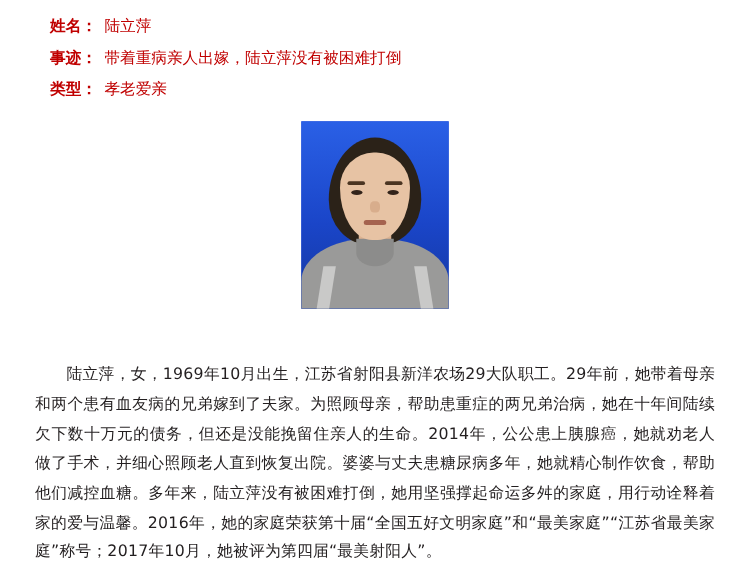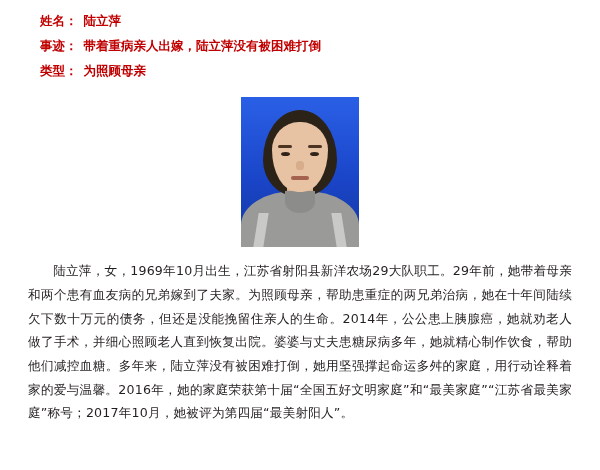--- a/index.html
+++ b/index.html
@@ -34,21 +34,21 @@
   .meta-label {
     color: #c00000;
     font-size: 12.5px;
     font-weight: bold;
     white-space: nowrap;
     flex: 0 0 auto;
   }
   .meta-value {
     color: #c00000;
     font-size: 12.5px;
-    font-weight: bold;
+    font-weight: normal;
     margin-left: 6px;
     white-space: nowrap;
   }
   
   .portrait-wrap {
     margin-top: 20px;
     display: flex;
     justify-content: center;
   }
   .portrait {
@@ -161,21 +161,21 @@
     bottom: 0;
     width: 10px;
     height: 34px;
     background: #c9c9c8;
   }
   .portrait .stripe.l { left: 50%; margin-left: -44px; transform: skewX(-9deg); }
   .portrait .stripe.r { left: 50%; margin-left: 34px; transform: skewX(9deg); }
 
   
   .body-text {
-    margin-top: 12px;
+    margin-top: 40px;
     font-size: 12.6px;
     line-height: 1.88;
     text-align: justify;
     text-justify: inter-ideograph;
     letter-spacing: 0.2px;
     color: #231f20;
   }
   .body-text p {
     margin: 0;
     text-indent: 2em;
@@ -193,21 +193,21 @@
       <span class="meta-value">陆立萍</span>
     </div>
 
     <div class="meta-row">
       <span class="meta-label">事迹：</span>
       <span class="meta-value">带着重病亲人出嫁，陆立萍没有被困难打倒</span>
     </div>
 
     <div class="meta-row">
       <span class="meta-label">类型：</span>
-      <span class="meta-value">为照顾母亲</span>
+      <span class="meta-value">孝老爱亲</span>
     </div>
 
   </div>
 
   <div class="portrait-wrap">
     <div class="portrait">
       <div class="bg"></div>
       <div class="body"></div>
       <div class="stripe l"></div>
       <div class="stripe r"></div>

